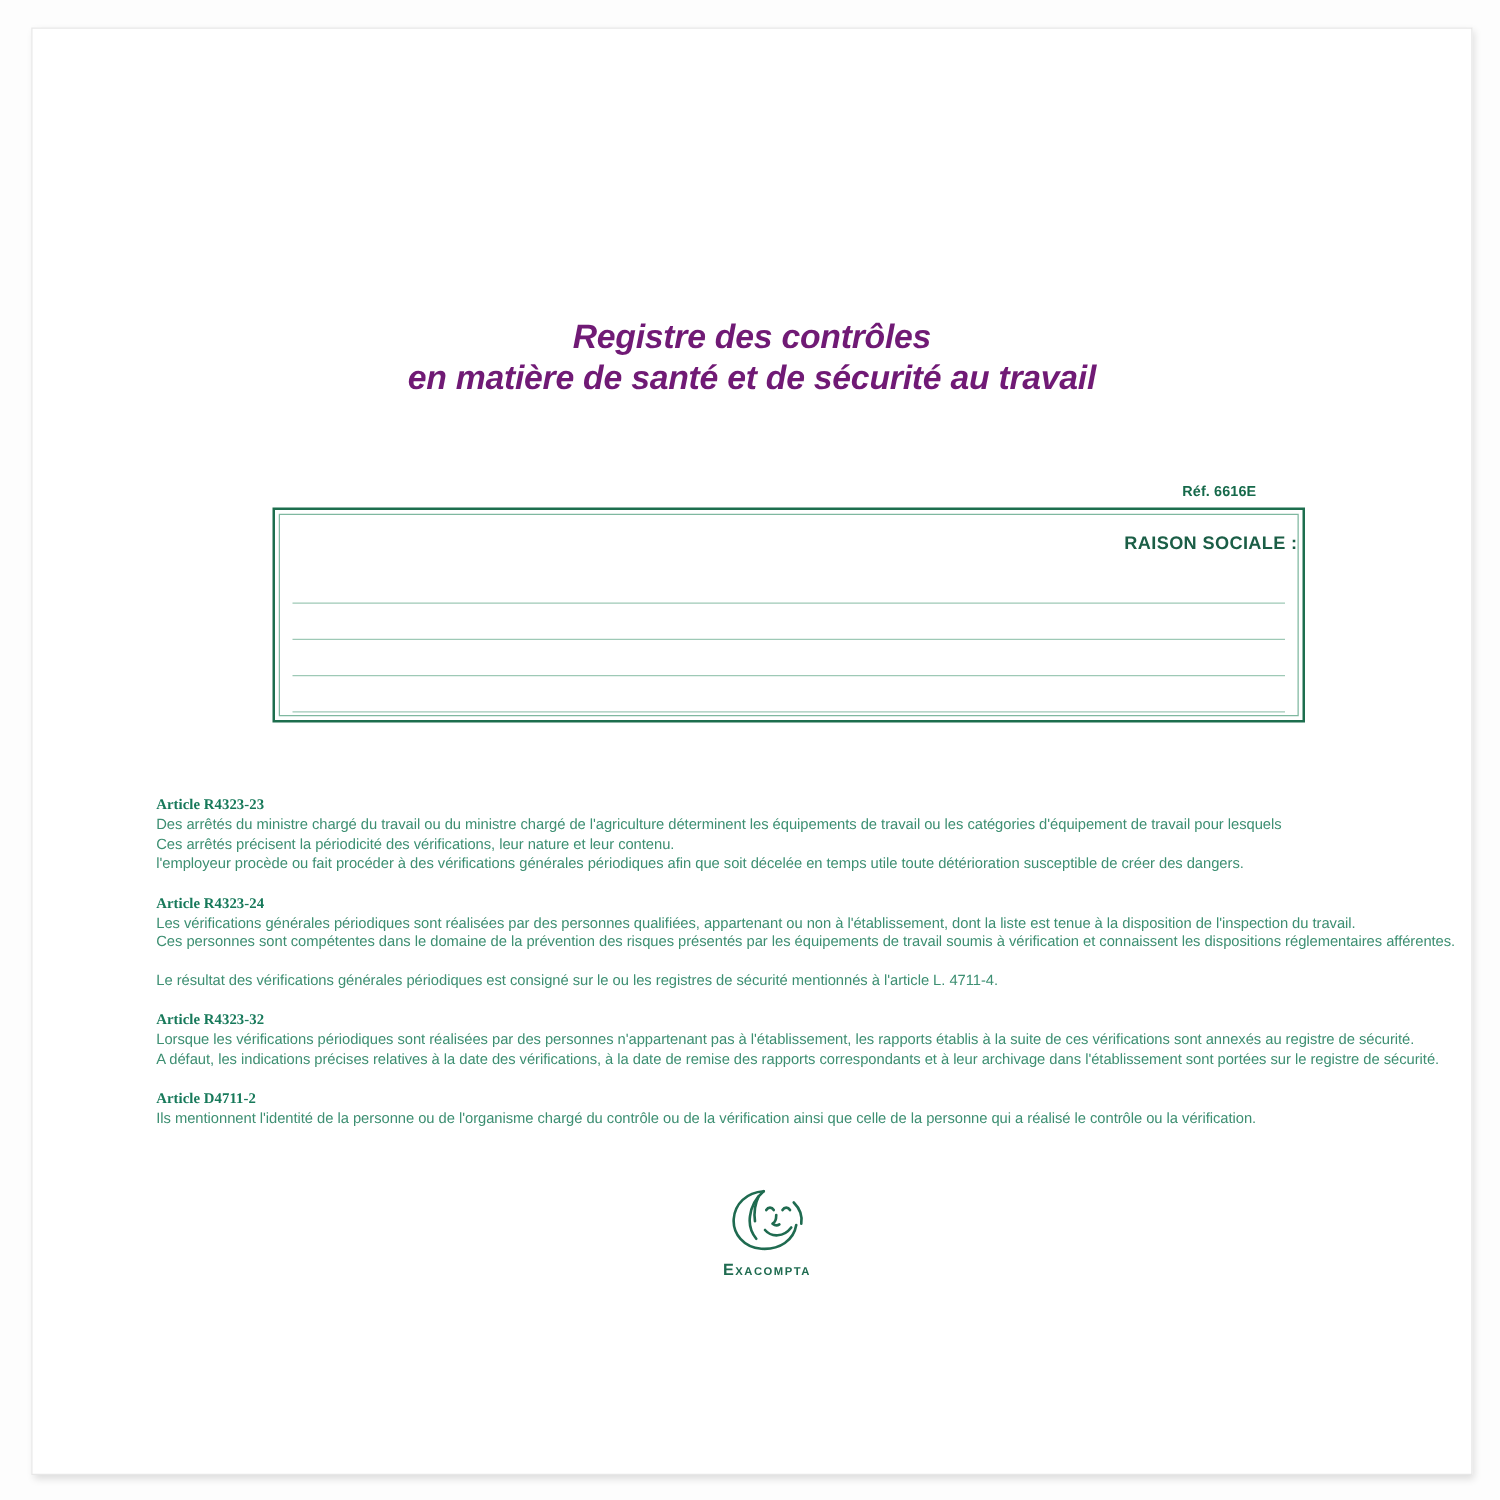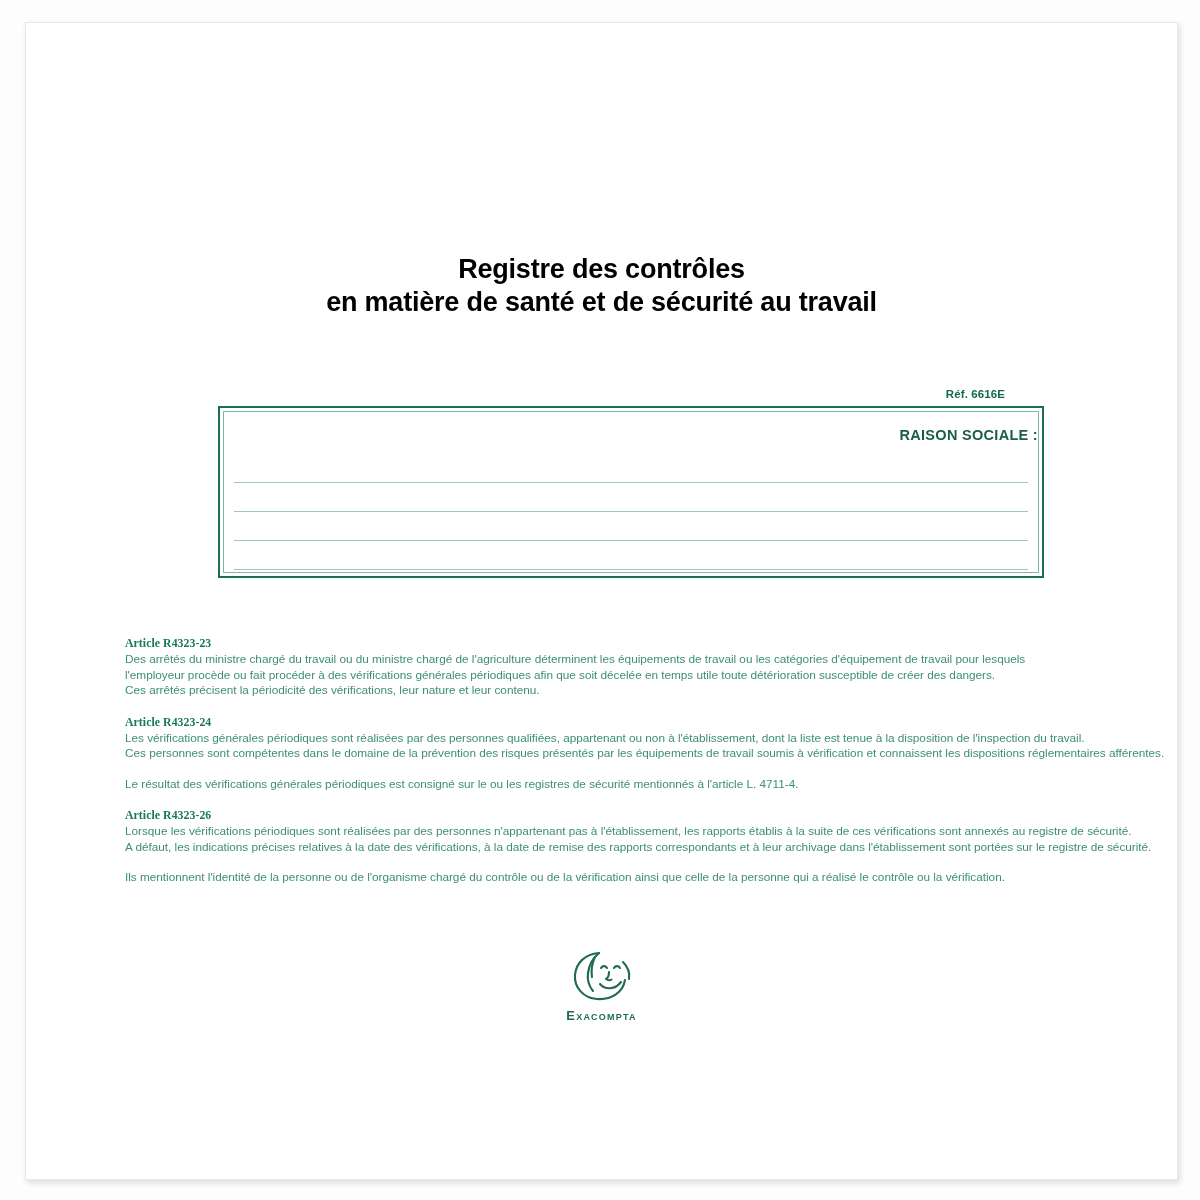--- a/index.html
+++ b/index.html
@@ -36,26 +36,27 @@
 
   
   .title-block {
     position: absolute;
     left: 0;
     top: 230px;
     width: 100%;
     text-align: center;
   }
   .title-line {
-    color: #000000;
+    color: #701a75;
     font-weight: bold;
     font-size: 27px;
     line-height: 33px;
     letter-spacing: -0.2px;
     white-space: nowrap;
+    font-style: italic;
   }
   .title-line.l2 {
     font-size: 27px;
   }
 
   
   .ref {
     position: absolute;
     right: 172px;
     top: 365px;
@@ -130,21 +131,21 @@
     color: #3d8f72;
     font-size: 11.8px;
     line-height: 15.5px;
     letter-spacing: -0.03px;
     white-space: nowrap;
   }
 
   
   .logo-block {
     position: absolute;
-    left: 0;
+    left: 12px;
     top: 925px;
     width: 100%;
     text-align: center;
   }
   .logo-mark {
     display: block;
     margin: 0 auto;
   }
   .logo-word {
     margin-top: 4px;
@@ -176,41 +177,42 @@
         <div class="rs-line n3"></div>
         <div class="rs-line n4"></div>
       </div>
     </div>
 
     <div class="articles">
 
       <div class="article">
         <div class="article-heading">Article R4323-23</div>
         <div class="article-line">Des arrêtés du ministre chargé du travail ou du ministre chargé de l'agriculture déterminent les équipements de travail ou les catégories d'équipement de travail pour lesquels</div>
+        <div class="article-line">Ces arrêtés précisent la périodicité des vérifications, leur nature et leur contenu.</div>
         <div class="article-line">l'employeur procède ou fait procéder à des vérifications générales périodiques afin que soit décelée en temps utile toute détérioration susceptible de créer des dangers.</div>
-        <div class="article-line">Ces arrêtés précisent la périodicité des vérifications, leur nature et leur contenu.</div>
       </div>
 
       <div class="article">
         <div class="article-heading">Article R4323-24</div>
         <div class="article-line">Les vérifications générales périodiques sont réalisées par des personnes qualifiées, appartenant ou non à l'établissement, dont la liste est tenue à la disposition de l'inspection du travail.</div>
         <div class="article-line">Ces personnes sont compétentes dans le domaine de la prévention des risques présentés par les équipements de travail soumis à vérification et connaissent les dispositions réglementaires afférentes.</div>
       </div>
 
       <div class="article">
         <div class="article-line">Le résultat des vérifications générales périodiques est consigné sur le ou les registres de sécurité mentionnés à l'article L. 4711-4.</div>
       </div>
 
       <div class="article">
-        <div class="article-heading">Article R4323-26</div>
+        <div class="article-heading">Article R4323-32</div>
         <div class="article-line">Lorsque les vérifications périodiques sont réalisées par des personnes n'appartenant pas à l'établissement, les rapports établis à la suite de ces vérifications sont annexés au registre de sécurité.</div>
         <div class="article-line">A défaut, les indications précises relatives à la date des vérifications, à la date de remise des rapports correspondants et à leur archivage dans l'établissement sont portées sur le registre de sécurité.</div>
       </div>
 
       <div class="article">
+        <div class="article-heading">Article D4711-2</div>
         <div class="article-line">Ils mentionnent l'identité de la personne ou de l'organisme chargé du contrôle ou de la vérification ainsi que celle de la personne qui a réalisé le contrôle ou la vérification.</div>
       </div>
 
     </div>
 
     <div class="logo-block">
       <svg class="logo-mark" width="66" height="56" viewBox="0 0 66 56">
         <g fill="none" stroke="#1f6b50" stroke-width="2.1" stroke-linecap="round" stroke-linejoin="round">
 
           <path d="M30 5 C16 6 7 15 6 27 C5 39 14 50 28 51 C43 52 54 44 56 32"></path>

